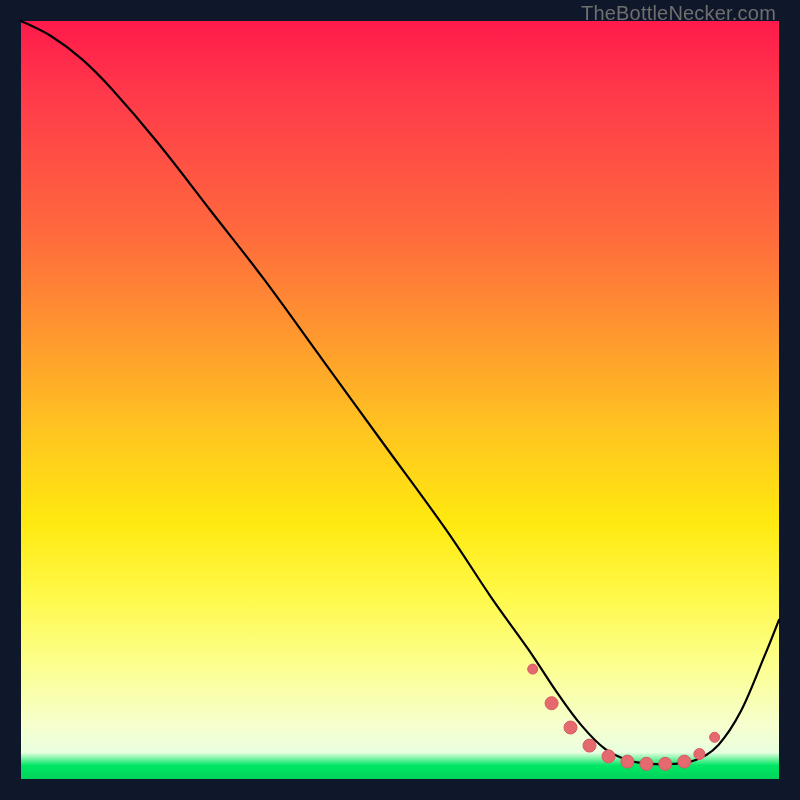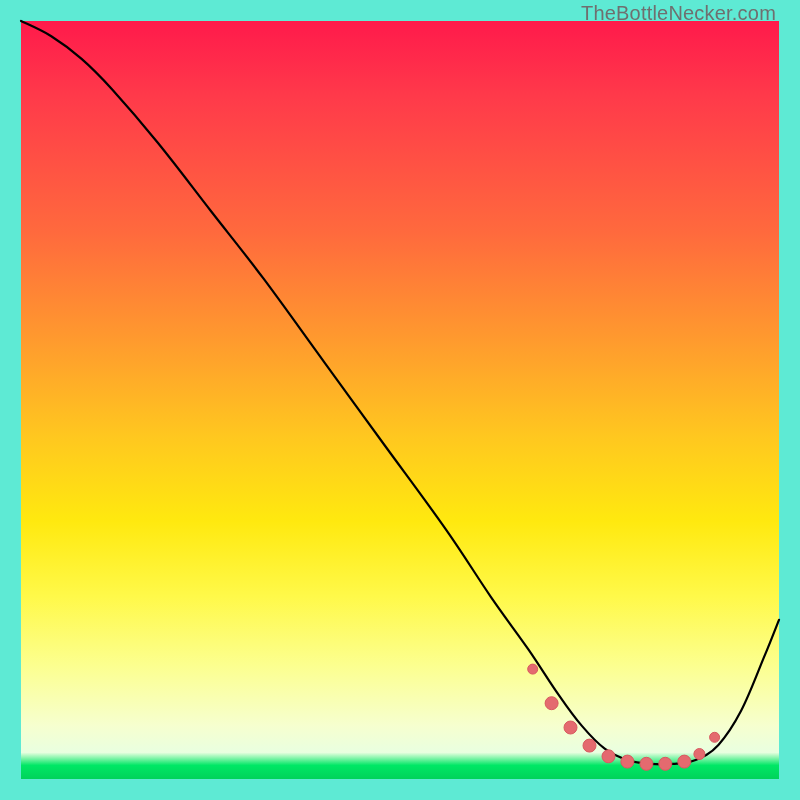--- a/index.html
+++ b/index.html
@@ -8,21 +8,21 @@
     width: 800px;
     height: 800px;
     background: #000;
     overflow: hidden;
     font-family: Arial, Helvetica, sans-serif;
   }
   .frame {
     position: relative;
     width: 800px;
     height: 800px;
-    background: #5eead4;
+    background: #0f172a;
   }
   .plot {
     position: absolute;
     left: 21px;
     top: 21px;
     width: 758px;
     height: 758px;
     
     background: linear-gradient(
       to bottom,

